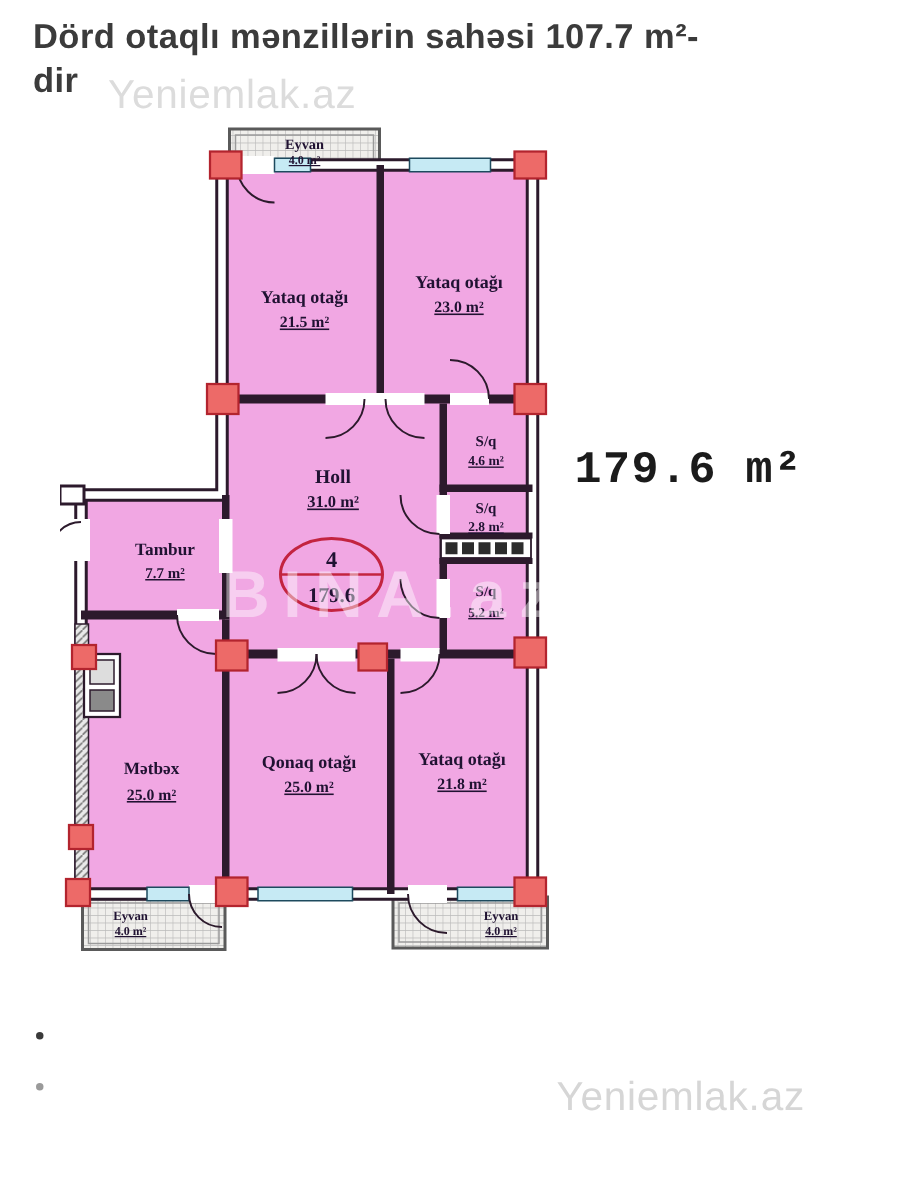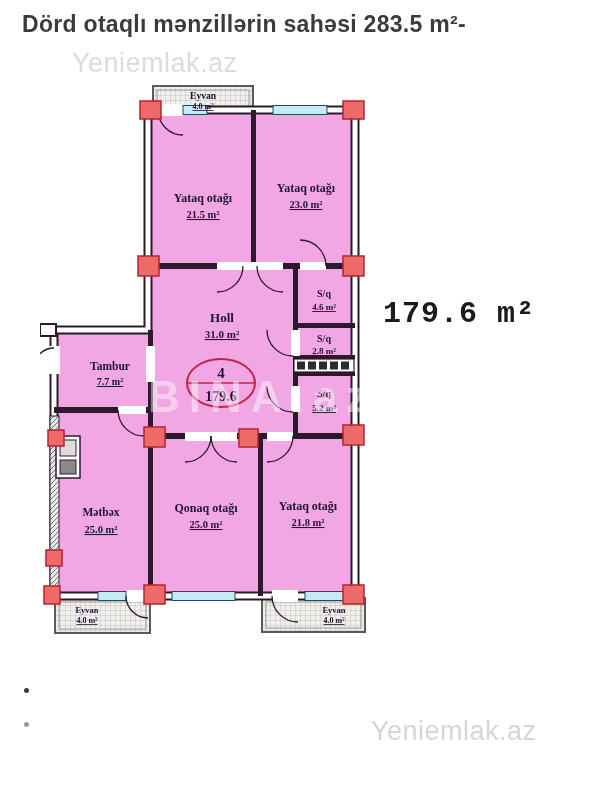--- a/index.html
+++ b/index.html
@@ -31,21 +31,22 @@
   .wm-bottom{
     position:absolute;left:371px;top:716px;
     font-size:27px;color:#d6d6d6;letter-spacing:.5px;
   }
   svg text{font-family:"Liberation Serif",serif;font-weight:bold;fill:#201232;}
 </style>
 </head>
 <body>
 
 <div class="page-title">
-  <div>Dörd otaqlı mənzillərin sahəsi 283.5 m²-</div>
+  <div>Dörd otaqlı mənzillərin sahəsi 107.7 m²-</div>
+  <div>dir</div>
 </div>
 
 <div class="wm-top">Yeniemlak.az</div>
 
 <div class="plan">
 <svg width="330" height="560" viewBox="0 0 330 560" xmlns="http://www.w3.org/2000/svg">
   <defs>
     <pattern id="hatch" width="5" height="5" patternUnits="userSpaceOnUse">
       <rect width="5" height="5" fill="#f0efec"></rect>
       <path d="M0 0H5M0 0V5" stroke="#b9b9b9" stroke-width="0.8"></path>

